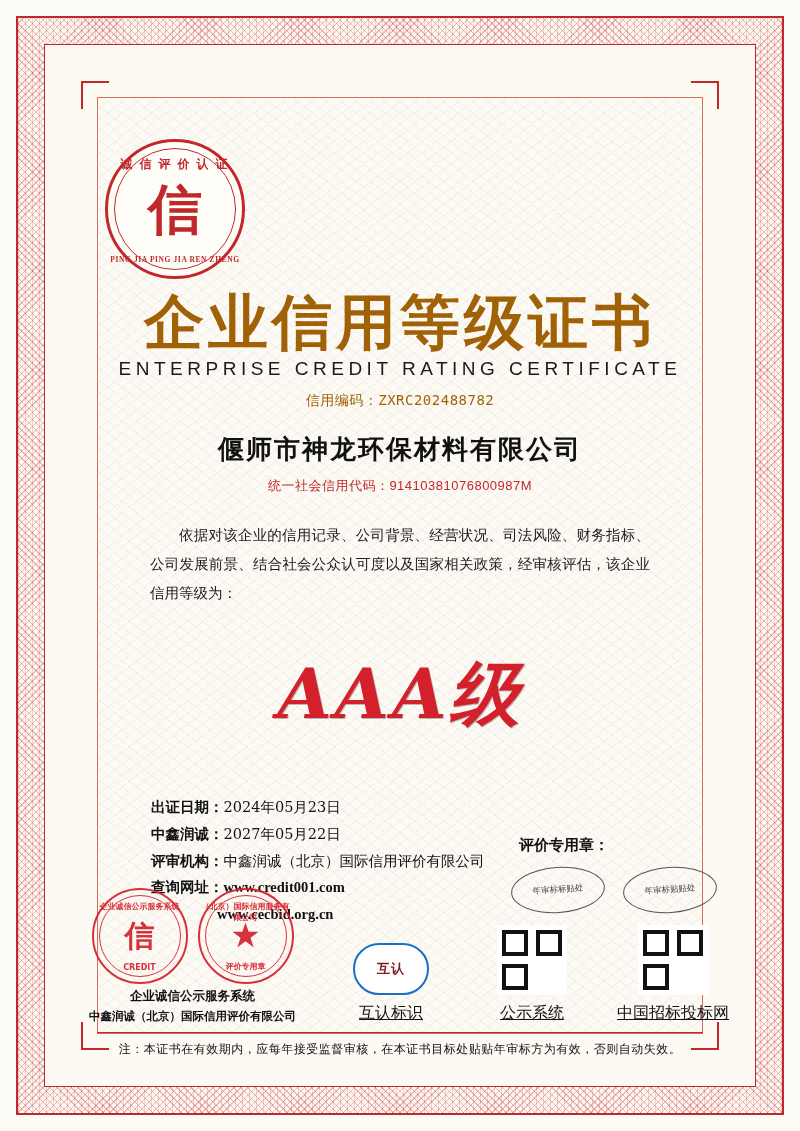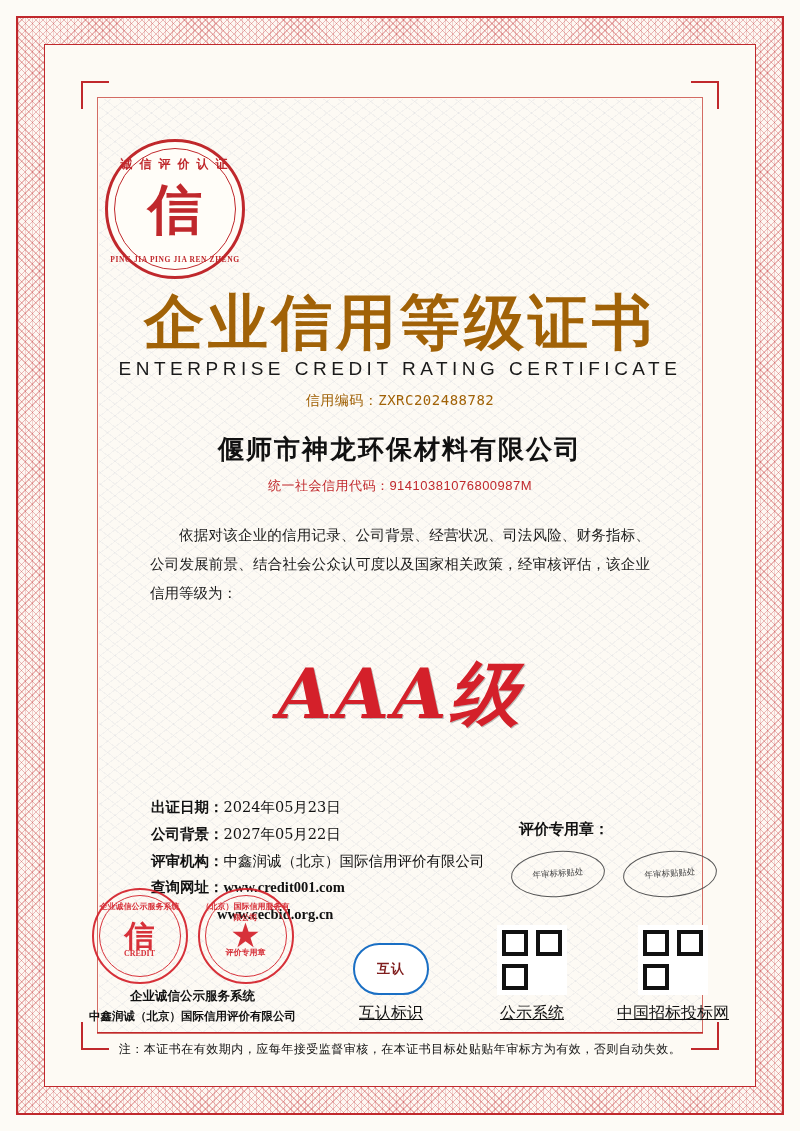--- a/index.html
+++ b/index.html
@@ -179,21 +179,21 @@
     color: #d4202a;
     letter-spacing: 3px;
     text-shadow: 1px 1px 0 rgba(0,0,0,.25);
     font-style: italic;
   }
 
   
   .info-row {
     margin-top: 52px;
     display: flex;
-    align-items: flex-start;
+    align-items: center;
     padding: 0 36px 0 46px;
     text-align: left;
   }
   .info-left {
     flex: 0 0 360px;
   }
   .info-line {
     font-family: "DejaVu Serif", serif;
     font-size: 14.5px;
     color: #111;
@@ -289,21 +289,21 @@
   .seal .seal-arc {
     position: absolute;
     left: 0; right: 0;
     text-align: center;
     color: #d4202a;
     font-size: 8px;
     font-family: "DejaVu Sans", sans-serif;
     font-weight: bold;
   }
   .seal .arc-top { top: 11px; }
-  .seal .arc-bottom { bottom: 24px; font-family: Liberation Serif, serif; }
+  .seal .arc-bottom { bottom: 10px; }
 
   .seal-group {
     display: flex;
     flex-direction: column;
     align-items: center;
   }
   .seal-pair {
     display: flex;
     gap: 10px;
   }
@@ -445,21 +445,21 @@
       <div class="body-text">依据对该企业的信用记录、公司背景、经营状况、司法风险、财务指标、公司发展前景、结合社会公众认可度以及国家相关政策，经审核评估，该企业信用等级为：</div>
 
       <div class="grade">AAA级</div>
 
       <div class="info-row">
         <div class="info-left">
           <div class="info-line">
             <span class="lbl">出证日期：</span><span>2024年05月23日</span>
           </div>
           <div class="info-line">
-            <span class="lbl">公司背景：</span><span>2027年05月22日</span>
+            <span class="lbl">中鑫润诚：</span><span>2027年05月22日</span>
           </div>
           <div class="info-line">
             <span class="lbl">评审机构：</span><span>中鑫润诚（北京）国际信用评价有限公司</span>
           </div>
           <div class="info-line url">
             <span class="lbl">查询网址：</span><span>www.credit001.com</span>
           </div>
           <div class="info-line url-indent">
             <span>www.cecbid.org.cn</span>
           </div>

